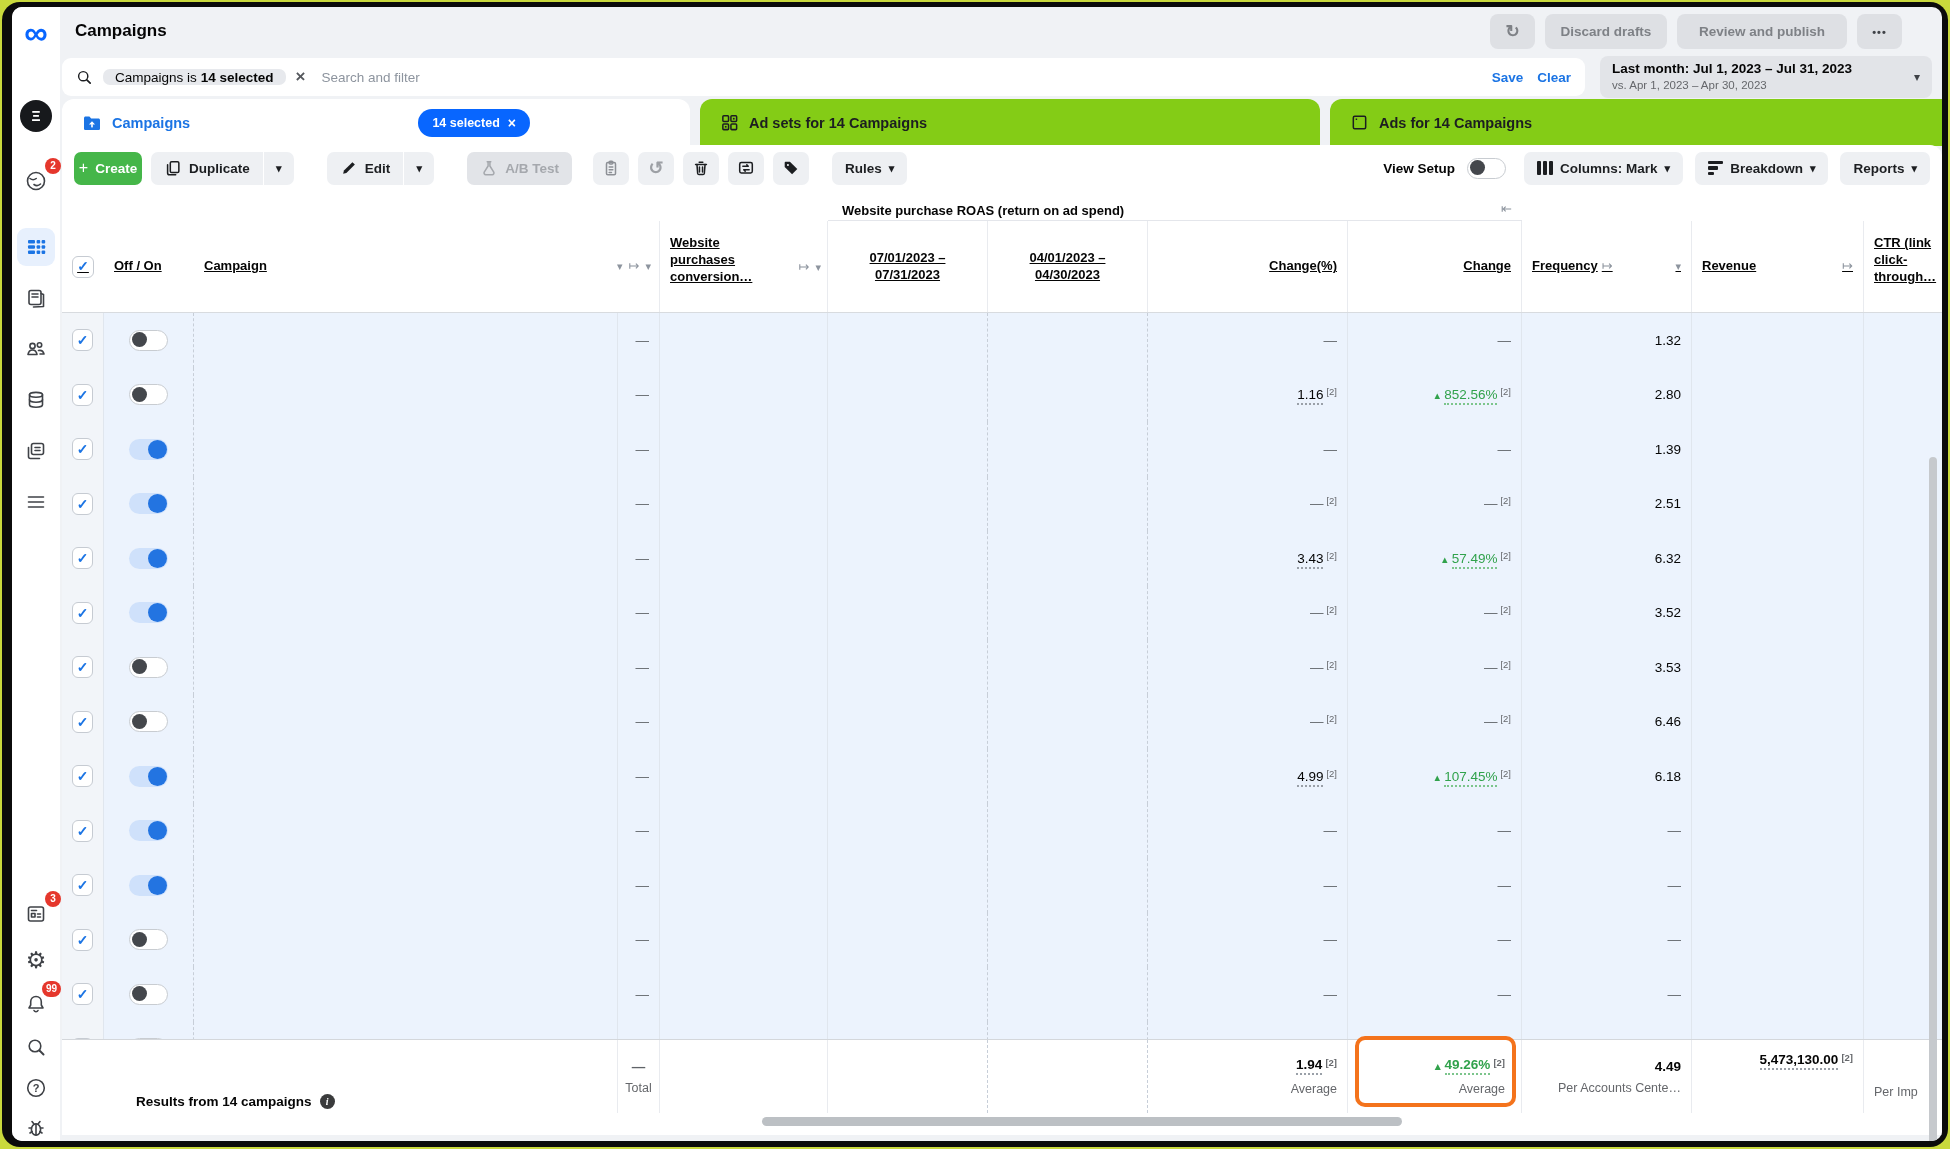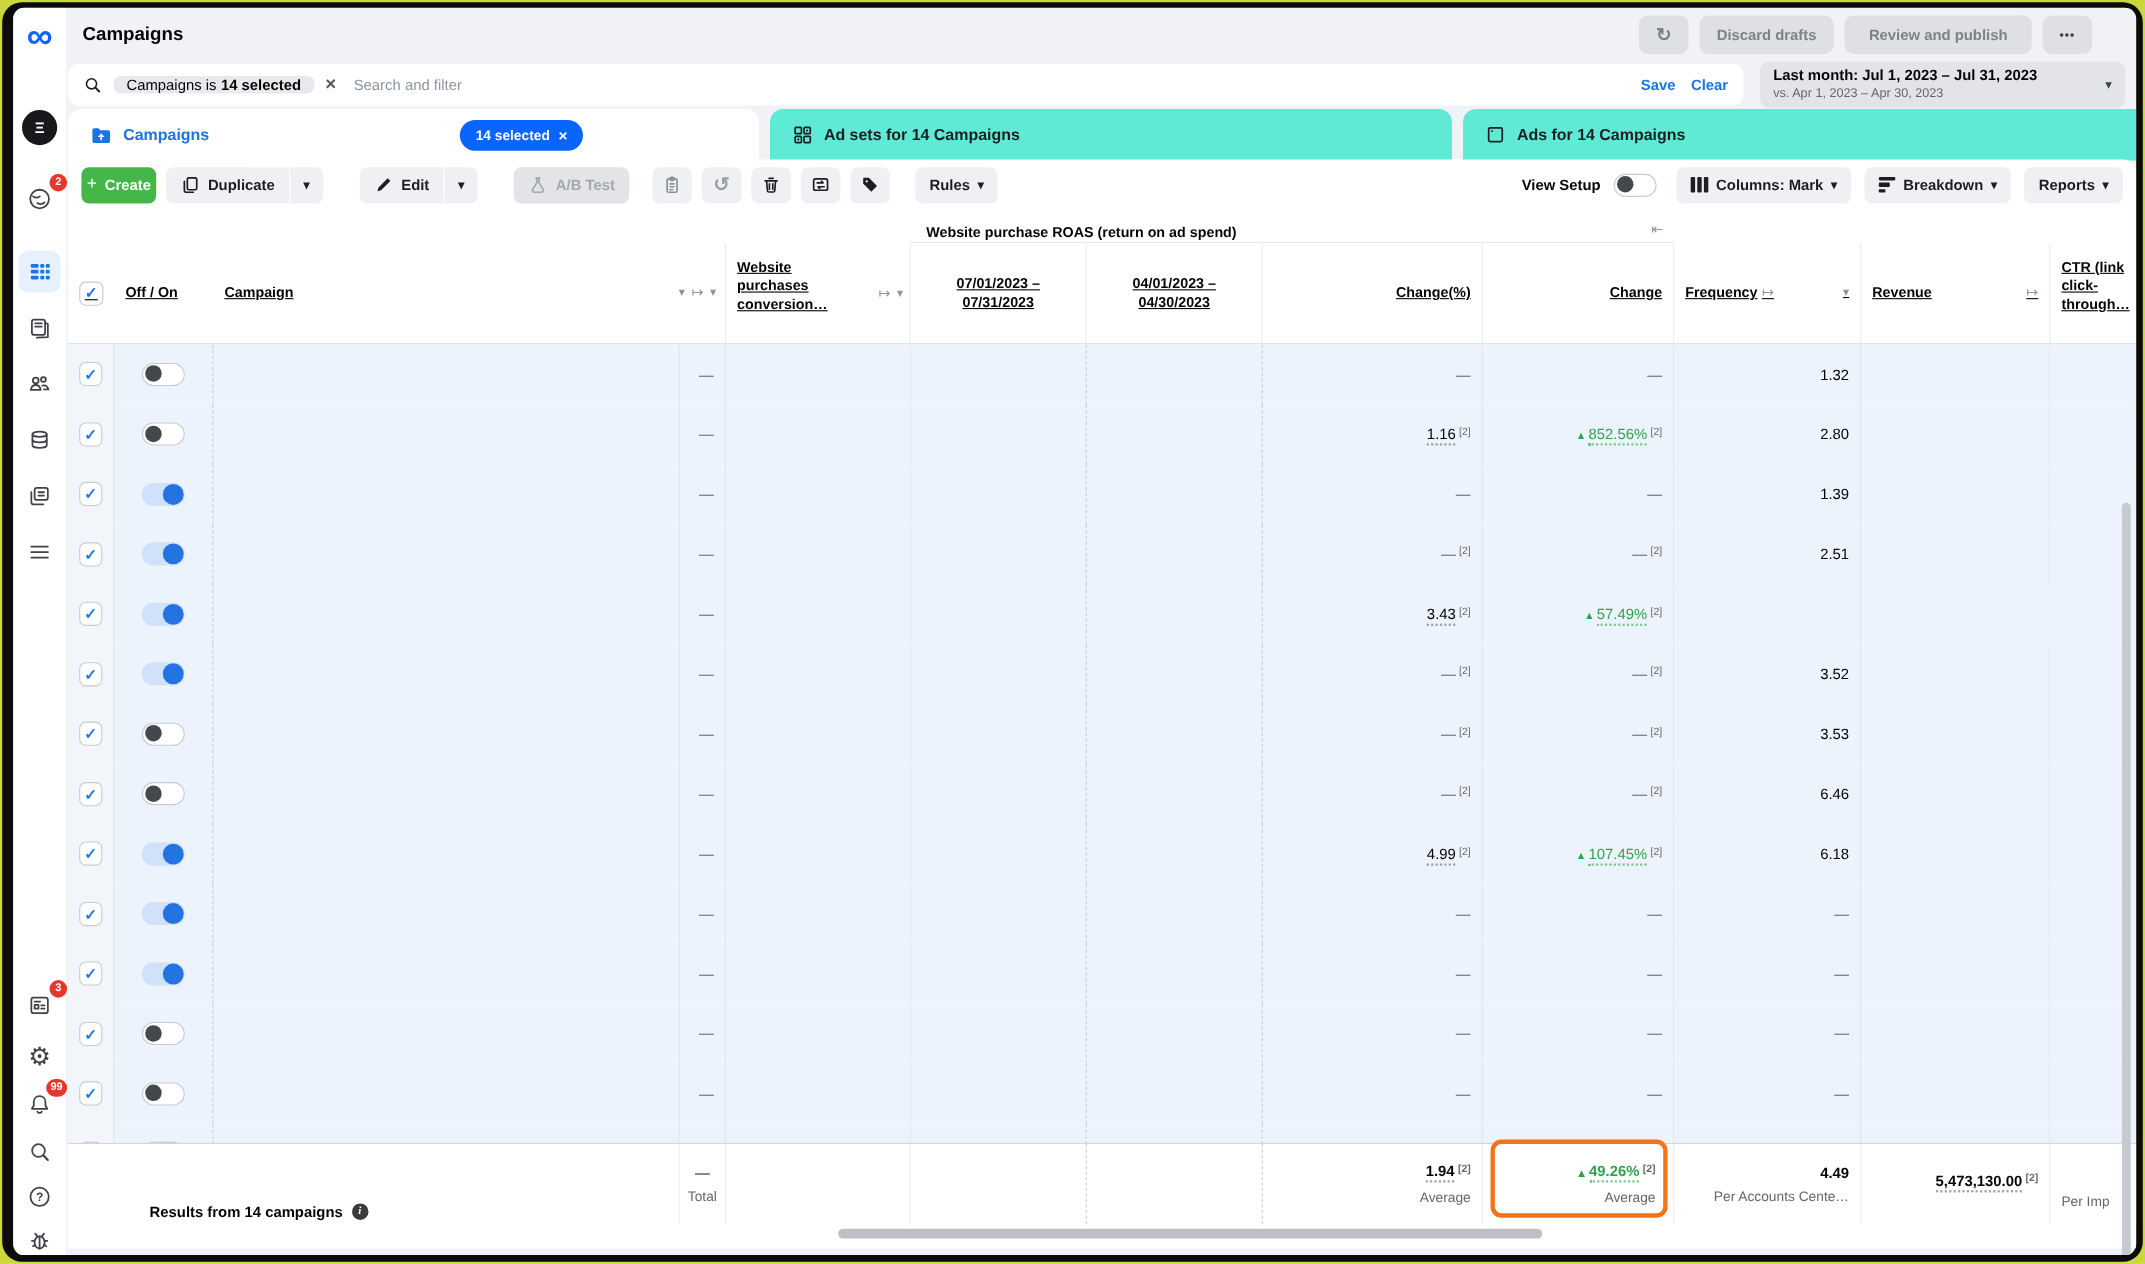--- a/index.html
+++ b/index.html
@@ -36,21 +36,21 @@
   .save-clear { margin-left:auto; display:flex; gap:14px; font-size:13.5px; font-weight:bold; color:#1b74e4; }
   .datebox { position:absolute; left:1540px; top:1px; width:332px; height:42px; background:#e2e4e8; border-radius:8px; display:flex; align-items:center; padding:0 12px; }
   .datebox .dtxt { line-height:1.25; }
   .date-primary { font-size:13.5px; font-weight:bold; color:#050505; }
   .date-secondary { font-size:11.5px; color:#65676b; }
   .datebox .caret { margin-left:auto; color:#3f4247; font-size:12px; }
 
   .tabsrow { position:absolute; top:92px; left:0; right:0; height:47px; }
   .tab { position:absolute; top:0; height:47px; display:flex; align-items:center; padding:0 20px; border-radius:12px 12px 0 0; font-size:14.5px; font-weight:bold; }
   .tab.active { background:#fff; color:#1b74e4; }
-  .tab.idle { background:#5eead4; color:#1c1e21; }
+  .tab.idle { background:#84cc16; color:#1c1e21; }
   .tab .ticon { margin-right:10px; display:flex; }
   .pill { background:#0866ff; color:#fff; font-size:12.5px; font-weight:bold; border-radius:999px; padding:6px 14px; display:flex; align-items:center; gap:8px; }
 
   .sheet { position:absolute; left:2px; top:138px; right:0; bottom:6px; background:#fff; border-radius:0 12px 0 0; }
 
   
   .toolbar { position:absolute; top:0; left:0; right:0; height:46px; display:flex; align-items:center; padding:0 12px; gap:9px; }
   .btn { height:33px; border-radius:7px; border:none; background:#eef0f3; color:#1c1e21; font-size:13.5px; font-weight:bold; display:flex; align-items:center; justify-content:center; padding:0 13px; gap:7px; }
   .btn.green { background:#45b649; color:#fff; }
   .btn.disabled { background:#e2e4e8; color:#a5a8ad; }
@@ -597,20 +597,23 @@
               </div>
               <div class="cell"></div>
               <div class="cell dashedR"></div>
               <div class="cell dashedR"></div>
               <div class="cell num">
                 <span class="mval"><span class="dotted">3.43</span><span class="supref">[2]</span></span>
               </div>
               <div class="cell num">
                 <span class="mval"><span class="tri">▴</span><span class="greenv dotted">57.49%</span><span class="supref">[2]</span></span>
               </div>
+              <div class="cell num">
+                <span>6.32</span>
+              </div>
               <div class="cell"></div>
               <div class="cell" style="border-right: none;"></div>
             </div>
             <div class="g-row drow">
               <div class="cell c1">
                 <span class="checkbox">✓</span>
               </div>
               <div class="cell c2">
                 <div class="toggle on">
                   <div class="knob"></div>
@@ -886,21 +889,21 @@
               <span class="tri">▴</span>
               <span class="greenv dotted">49.26%</span>
               <span class="supref">[2]</span>
             </span>
             <span class="sum-cap">Average</span>
           </div>
           <div class="scell">
             <span class="sum-val">4.49</span>
             <span class="sum-cap">Per Accounts Cente…</span>
           </div>
-          <div class="scell" style="justify-content:flex-start;padding-top:26px">
+          <div class="scell" style="justify-content:flex-start;padding-top:12px">
             <span class="sum-val">
                 <span class="dotted">5,473,130.00</span>
                 <span class="supref">[2]</span>
               </span>
           </div>
           <div class="scell" style="border-right:none;align-items:flex-start;justify-content:flex-end;padding-bottom:14px">
             <span class="sum-cap">Per Imp</span>
           </div>
         </div>
 

